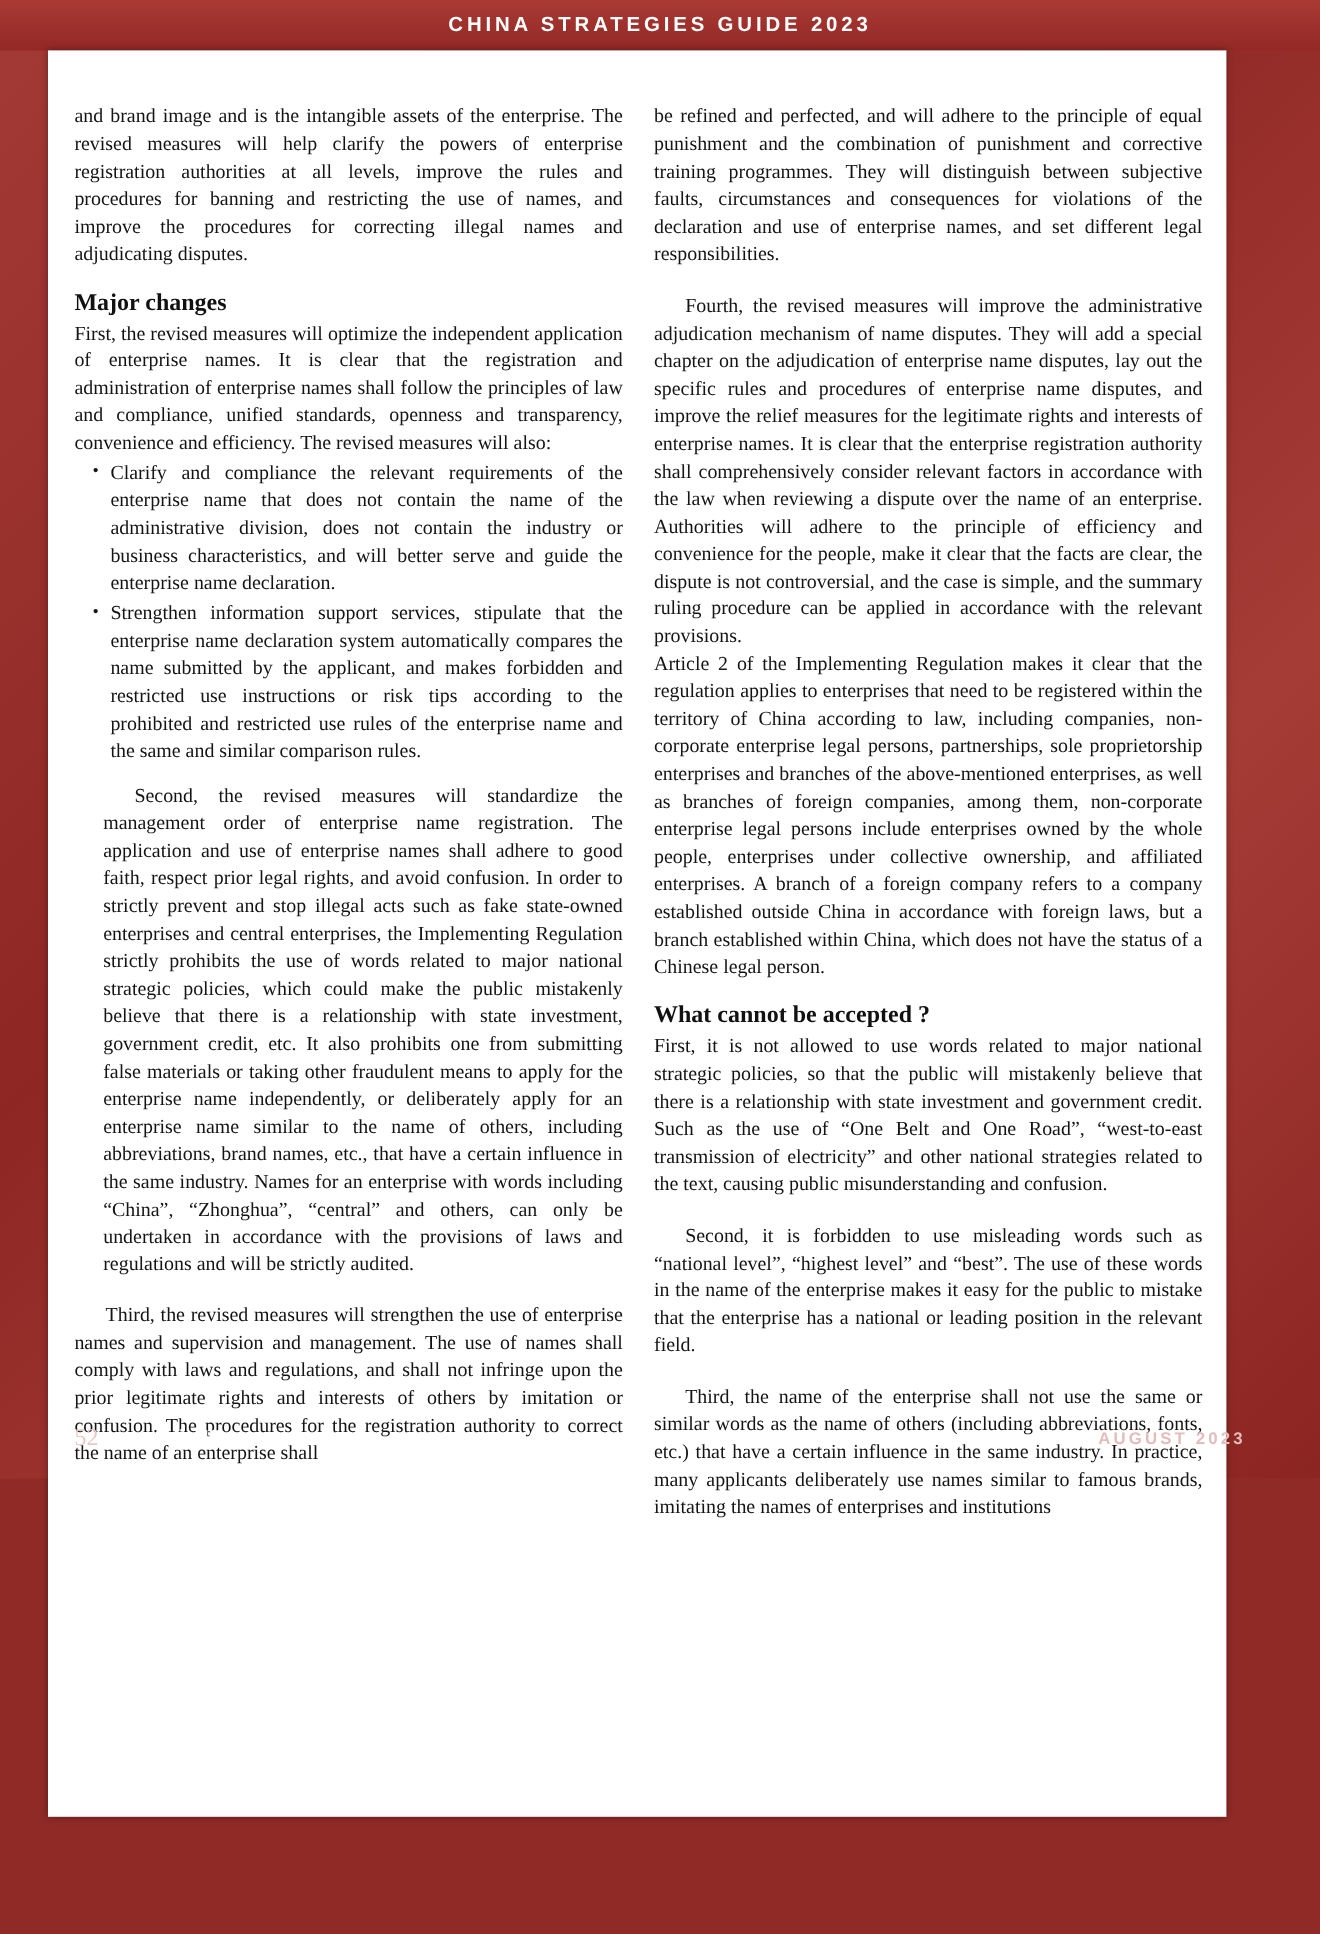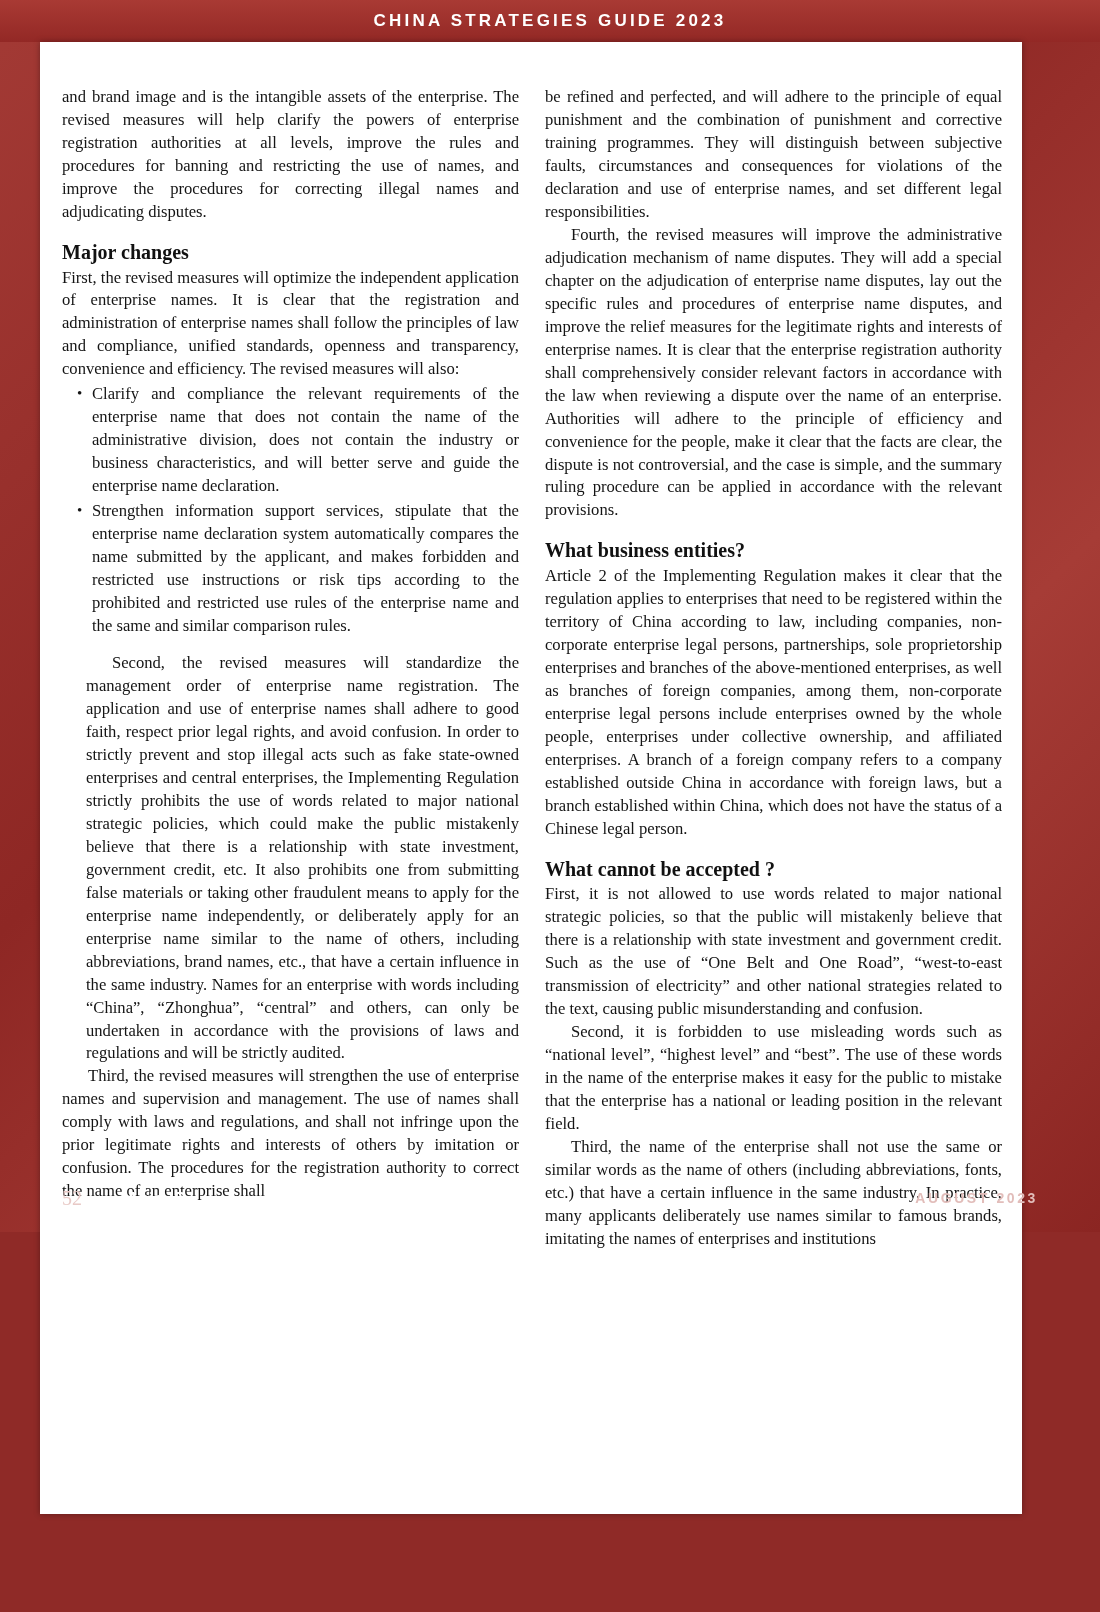--- a/index.html
+++ b/index.html
@@ -56,21 +56,21 @@
   .col {
     width: 462px;
     font-size: 16.6px;
     line-height: 1.385;
     color: #141414;
     text-align: justify;
     text-justify: inter-word;
     hyphens: none;
   }
   .col p { margin: 0; }
-  .col p.indent { text-indent: 26px; }
+  .col p.indent { text-indent: 26px; margin-top: 20px; }
   .col p.gap-top { margin-top: 14px; margin-left: 24px; }
   h3.sub {
     margin: 15px 0 0 0;
     font-size: 20px;
     font-weight: bold;
     color: #111;
     font-family: "Liberation Serif", serif;
   }
   ul.bullets {
     margin: 0;
@@ -149,21 +149,20 @@
         </ul>
 
         <p class="indent gap-top">Second, the revised measures will standardize the management order of enterprise name registration. The application and use of enterprise names shall adhere to good faith, respect prior legal rights, and avoid confusion. In order to strictly prevent and stop illegal acts such as fake state-owned enterprises and central enterprises, the Implementing Regulation strictly prohibits the use of words related to major national strategic policies, which could make the public mistakenly believe that there is a relationship with state investment, government credit, etc. It also prohibits one from submitting false materials or taking other fraudulent means to apply for the enterprise name independently, or deliberately apply for an enterprise name similar to the name of others, including abbreviations, brand names, etc., that have a certain influence in the same industry. Names for an enterprise with words including “China”, “Zhonghua”, “central” and others, can only be undertaken in accordance with the provisions of laws and regulations and will be strictly audited.</p>
         <p class="indent">Third, the revised measures will strengthen the use of enterprise names and supervision and management. The use of names shall comply with laws and regulations, and shall not infringe upon the prior legitimate rights and interests of others by imitation or confusion. The procedures for the registration authority to correct the name of an enterprise shall</p>
       </div>
 
       <div class="col">
         <p>be refined and perfected, and will adhere to the principle of equal punishment and the combination of punishment and corrective training programmes. They will distinguish between subjective faults, circumstances and consequences for violations of the declaration and use of enterprise names, and set different legal responsibilities.</p>
         <p class="indent">Fourth, the revised measures will improve the administrative adjudication mechanism of name disputes. They will add a special chapter on the adjudication of enterprise name disputes, lay out the specific rules and procedures of enterprise name disputes, and improve the relief measures for the legitimate rights and interests of enterprise names. It is clear that the enterprise registration authority shall comprehensively consider relevant factors in accordance with the law when reviewing a dispute over the name of an enterprise. Authorities will adhere to the principle of efficiency and convenience for the people, make it clear that the facts are clear, the dispute is not controversial, and the case is simple, and the summary ruling procedure can be applied in accordance with the relevant provisions.</p>
 
-        <h3 class="sub">What business entities?</h3>
         <p>Article 2 of the Implementing Regulation makes it clear that the regulation applies to enterprises that need to be registered within the territory of China according to law, including companies, non-corporate enterprise legal persons, partnerships, sole proprietorship enterprises and branches of the above-mentioned enterprises, as well as branches of foreign companies, among them, non-corporate enterprise legal persons include enterprises owned by the whole people, enterprises under collective ownership, and affiliated enterprises. A branch of a foreign company refers to a company established outside China in accordance with foreign laws, but a branch established within China, which does not have the status of a Chinese legal person.</p>
 
         <h3 class="sub">What cannot be accepted ?</h3>
         <p>First, it is not allowed to use words related to major national strategic policies, so that the public will mistakenly believe that there is a relationship with state investment and government credit. Such as the use of “One Belt and One Road”, “west-to-east transmission of electricity” and other national strategies related to the text, causing public misunderstanding and confusion.</p>
         <p class="indent">Second, it is forbidden to use misleading words such as “national level”, “highest level” and “best”. The use of these words in the name of the enterprise makes it easy for the public to mistake that the enterprise has a national or leading position in the relevant field.</p>
         <p class="indent">Third, the name of the enterprise shall not use the same or similar words as the name of others (including abbreviations, fonts, etc.) that have a certain influence in the same industry. In practice, many applicants deliberately use names similar to famous brands, imitating the names of enterprises and institutions</p>
       </div>
 
     </div>
   </div>

